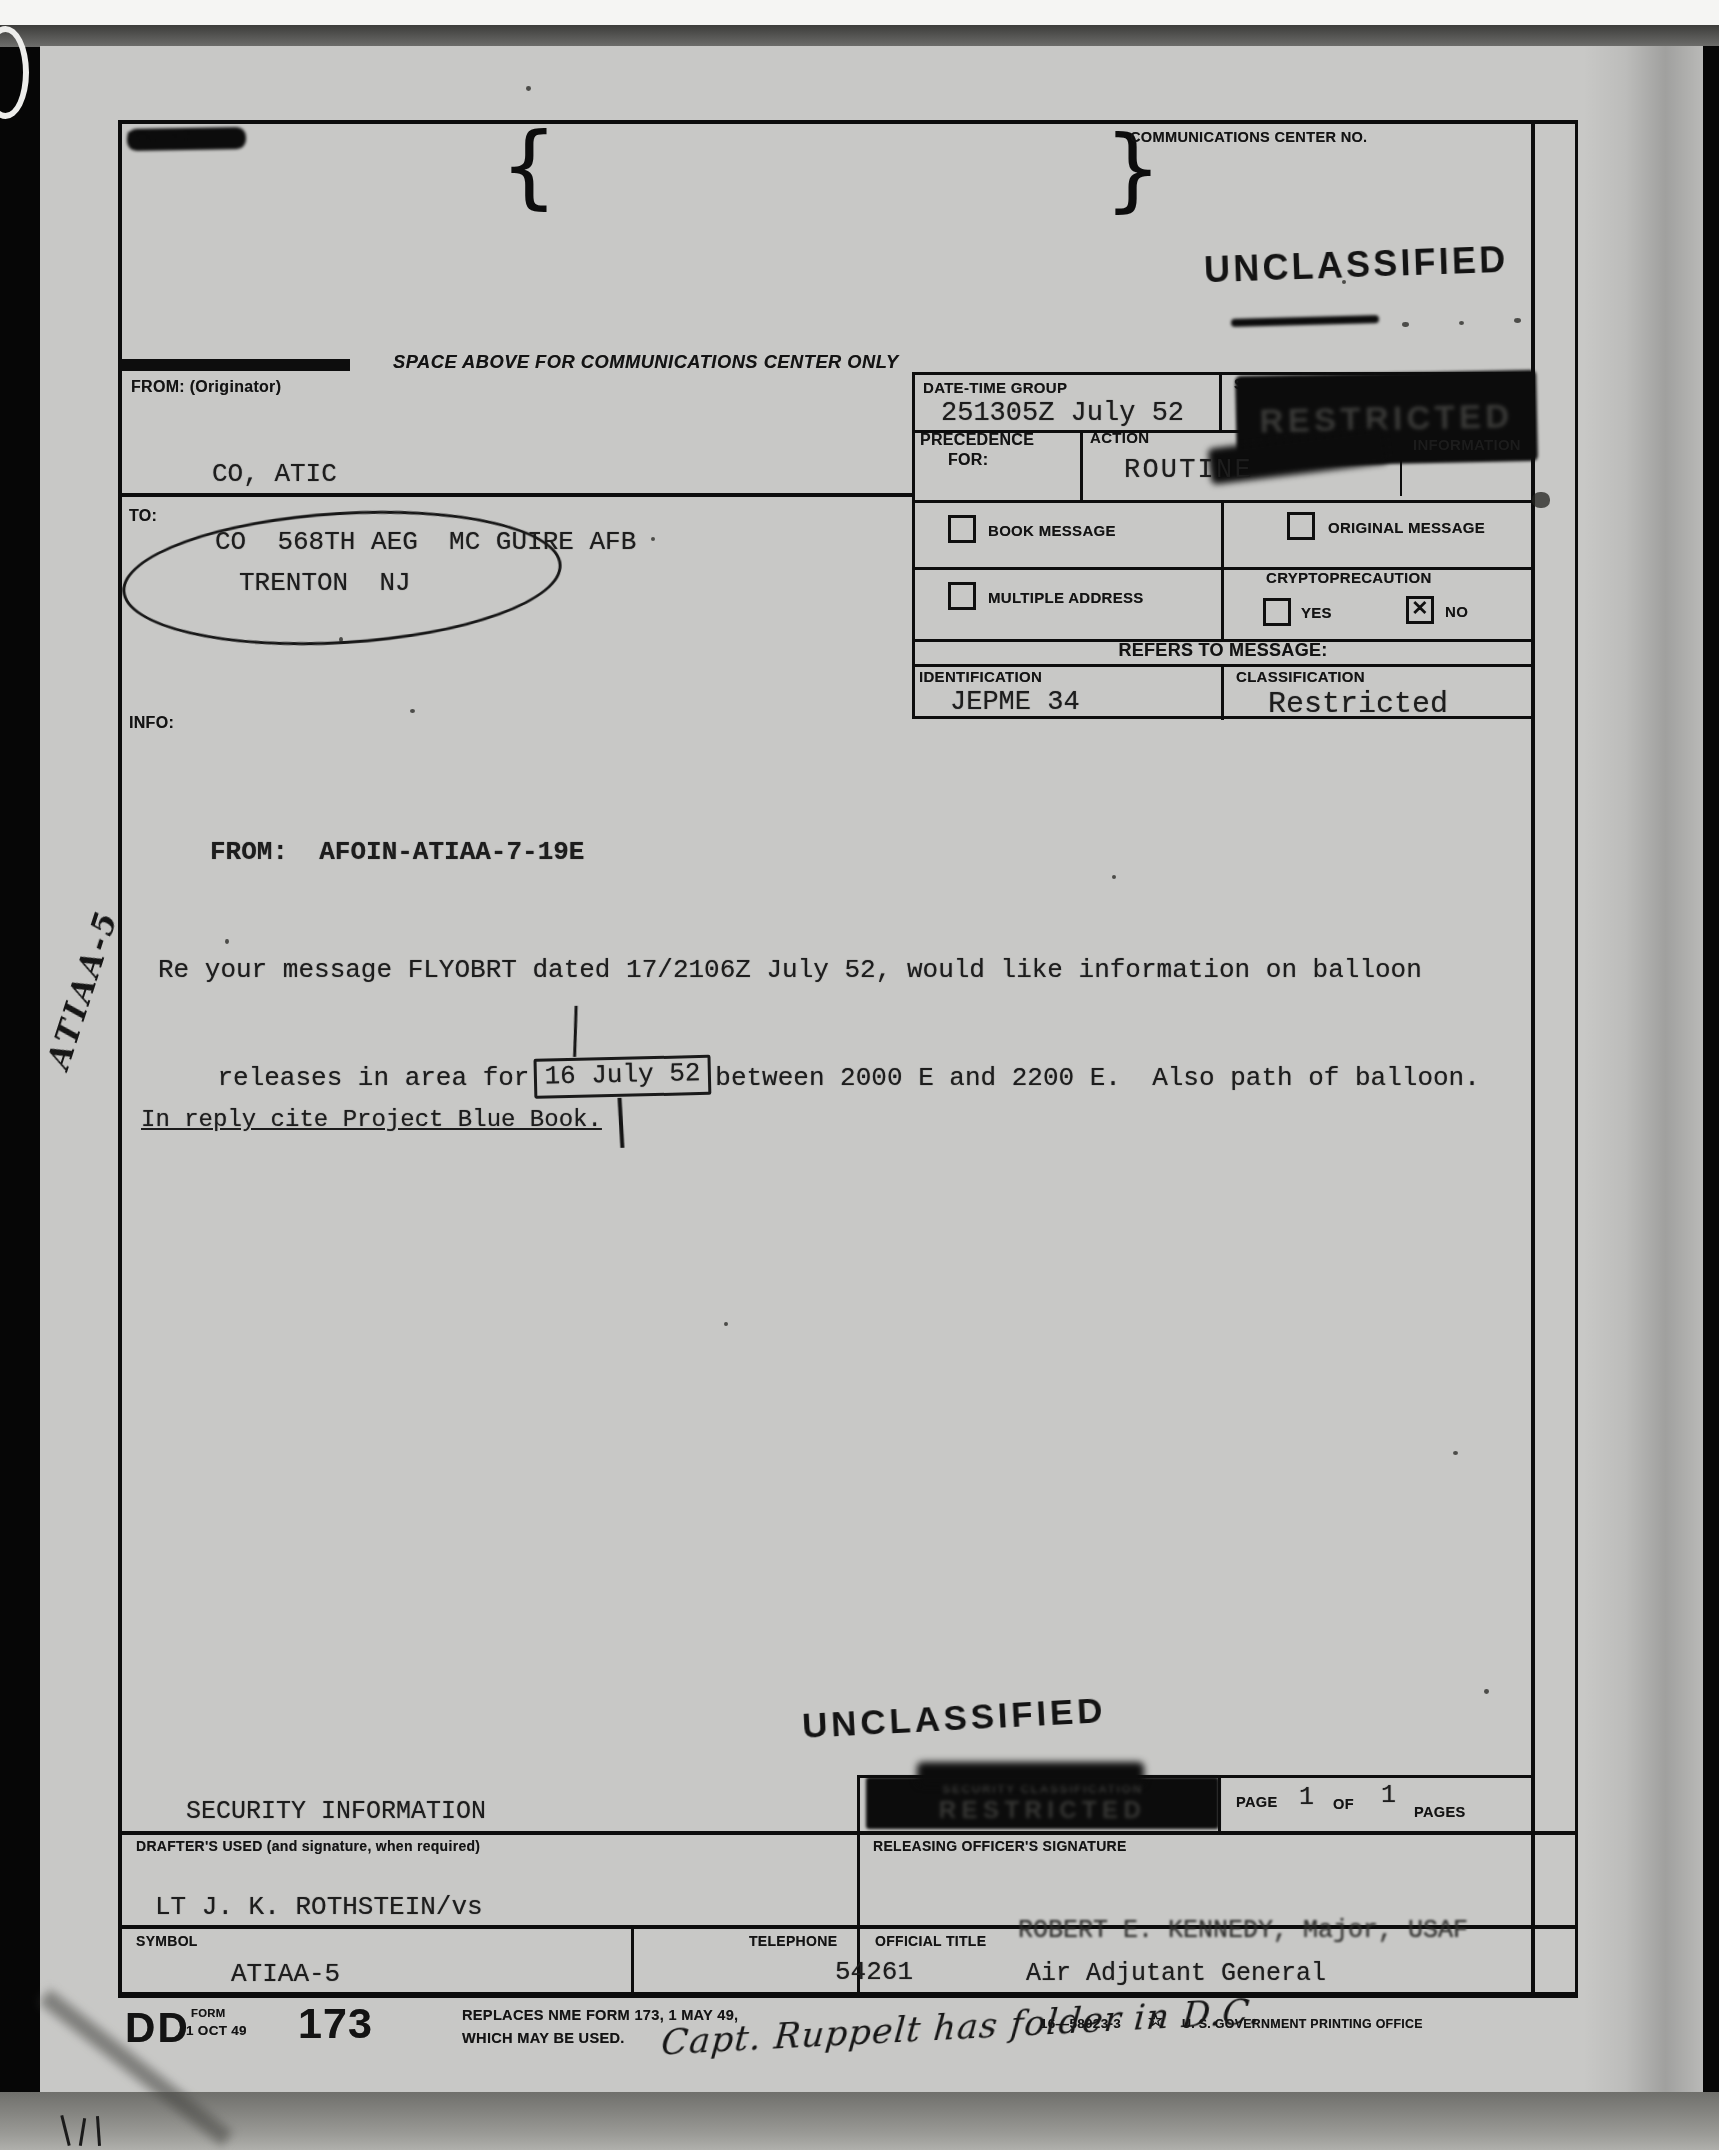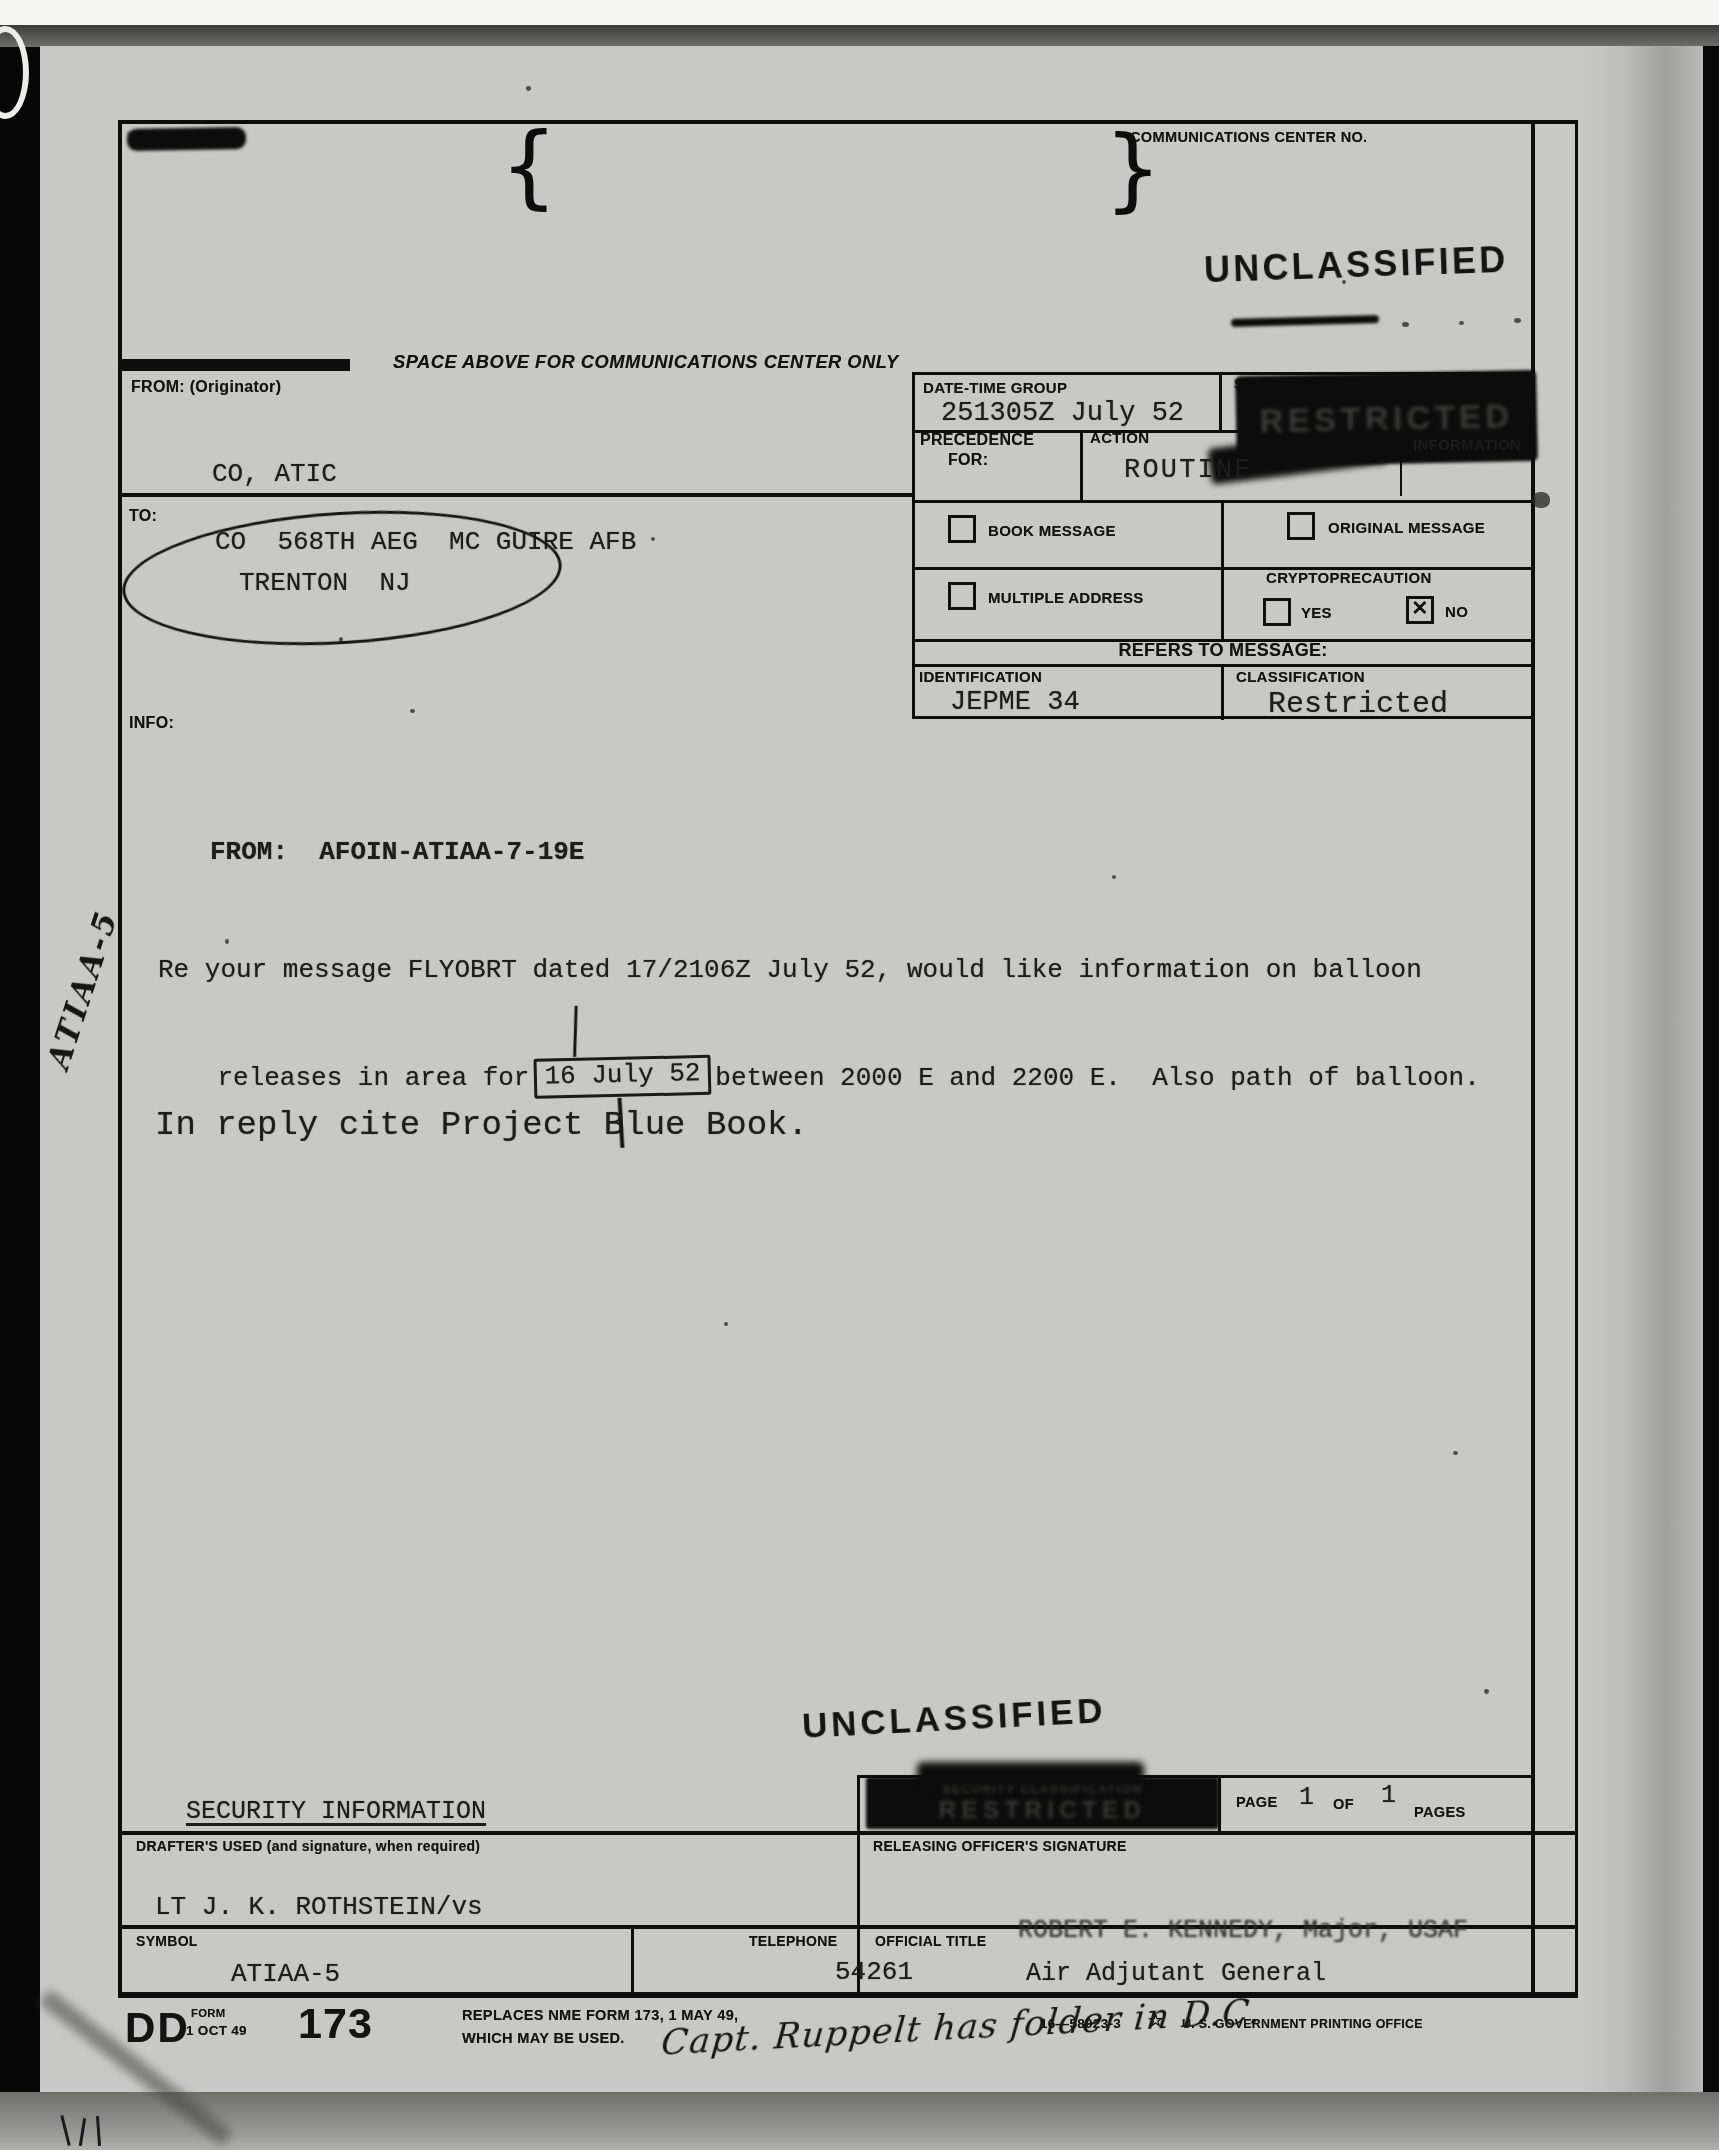--- a/index.html
+++ b/index.html
@@ -28,21 +28,21 @@
   .title-text{font-weight:700;color:#0d0d0d;letter-spacing:-0.5px;transform:scaleX(.92) scaleY(1.12);
               text-shadow:0 0 1.1px rgba(0,0,0,.6);}
   .brace{position:absolute;font-size:91px;font-weight:400;color:#0d0d0d;line-height:1;
          font-family:"DejaVu Sans",sans-serif;}
   .l2box{display:inline-block;position:relative;border:3.2px solid #1a1a1a;border-radius:2.2px;
          padding:0 7.6px 4.3px 7.6px;margin:0 4.3px;transform:rotate(-1.3deg) translateY(-3.2px);}
   .l2box::before{content:"";position:absolute;left:38px;top:-55px;width:3.2px;height:51px;
                  background:#151515;transform:rotate(3deg);}
   .l2box::after{content:"";position:absolute;left:81px;bottom:-54px;width:3.8px;height:50px;
                 background:#151515;transform:rotate(-2deg);}
-  .underline-typed{text-decoration:underline;text-decoration-thickness:3.2px;text-underline-offset:5.4px;}
+  .underline-typed{text-decoration-thickness:3.2px;text-underline-offset:5.4px;}
 </style>
 </head>
 <body>
 
 <div id="page">
 
   <div class="abs" style="left:0;top:0;width:1719px;height:25px;background:#f5f5f3;"></div>
   <div class="abs" style="left:0;top:25px;width:1719px;height:21.6px;background:linear-gradient(to bottom,#3c3c3a,#6e6e6c);"></div>
   <div class="abs paper" style="left:40px;top:46px;width:1664px;height:2046px;"></div>
   <div class="abs" style="left:1583px;top:46px;width:121px;height:2046px;
@@ -143,21 +143,21 @@
   <div class="lbl" style="left:919px;top:668px;font-size:15px;">IDENTIFICATION</div>
   <div class="typed" style="left:950px;top:687px;font-size:27px;">JEPME 34</div>
   <div class="lbl" style="left:1236px;top:668px;font-size:15px;">CLASSIFICATION</div>
   <div class="typed" style="left:1268px;top:687px;font-size:30px;">Restricted</div>
 
   <div class="typed" style="left:210px;top:837px;font-size:26px;font-weight:700;">FROM:  AFOIN-ATIAA-7-19E</div>
   <div class="typed" style="left:158px;top:955px;font-size:26px;">Re your message FLYOBRT dated 17/2106Z July 52, would like information on balloon</div>
   <div class="typed" style="left:155px;top:1030px;font-size:26px;">
     <span>releases in area for</span><span class="l2box"><span>16 July 52</span></span><span>between 2000 E and 2200 E.  Also path of balloon.</span>
   </div>
-  <div class="typed" style="left:155px;top:1106px;font-size:34px;">In reply cite Project Blue Book.</div>
+  <div class="typed" style="left:141px;top:1106px;font-size:24px;text-decoration:underline;">In reply cite Project Blue Book.</div>
 
   <div class="stampword" style="left:802px;top:1698px;font-size:35px;letter-spacing:3.8px;transform:rotate(-3deg);">UNCLASSIFIED</div>
 
   <div class="hline" style="left:857px;top:1775px;width:677px;height:3.2px;"></div>
   <div class="vline" style="left:857px;top:1775px;width:3.2px;height:221px;"></div>
   <div class="vline" style="left:1218px;top:1775px;width:3.2px;height:58px;"></div>
 
   <div class="typed underline-typed" style="left:186px;top:1797px;font-size:25px;">SECURITY INFORMATION</div>
 
   <div class="smudge" style="left:866px;top:1777px;width:353px;height:52px;border-radius:3.2px;

